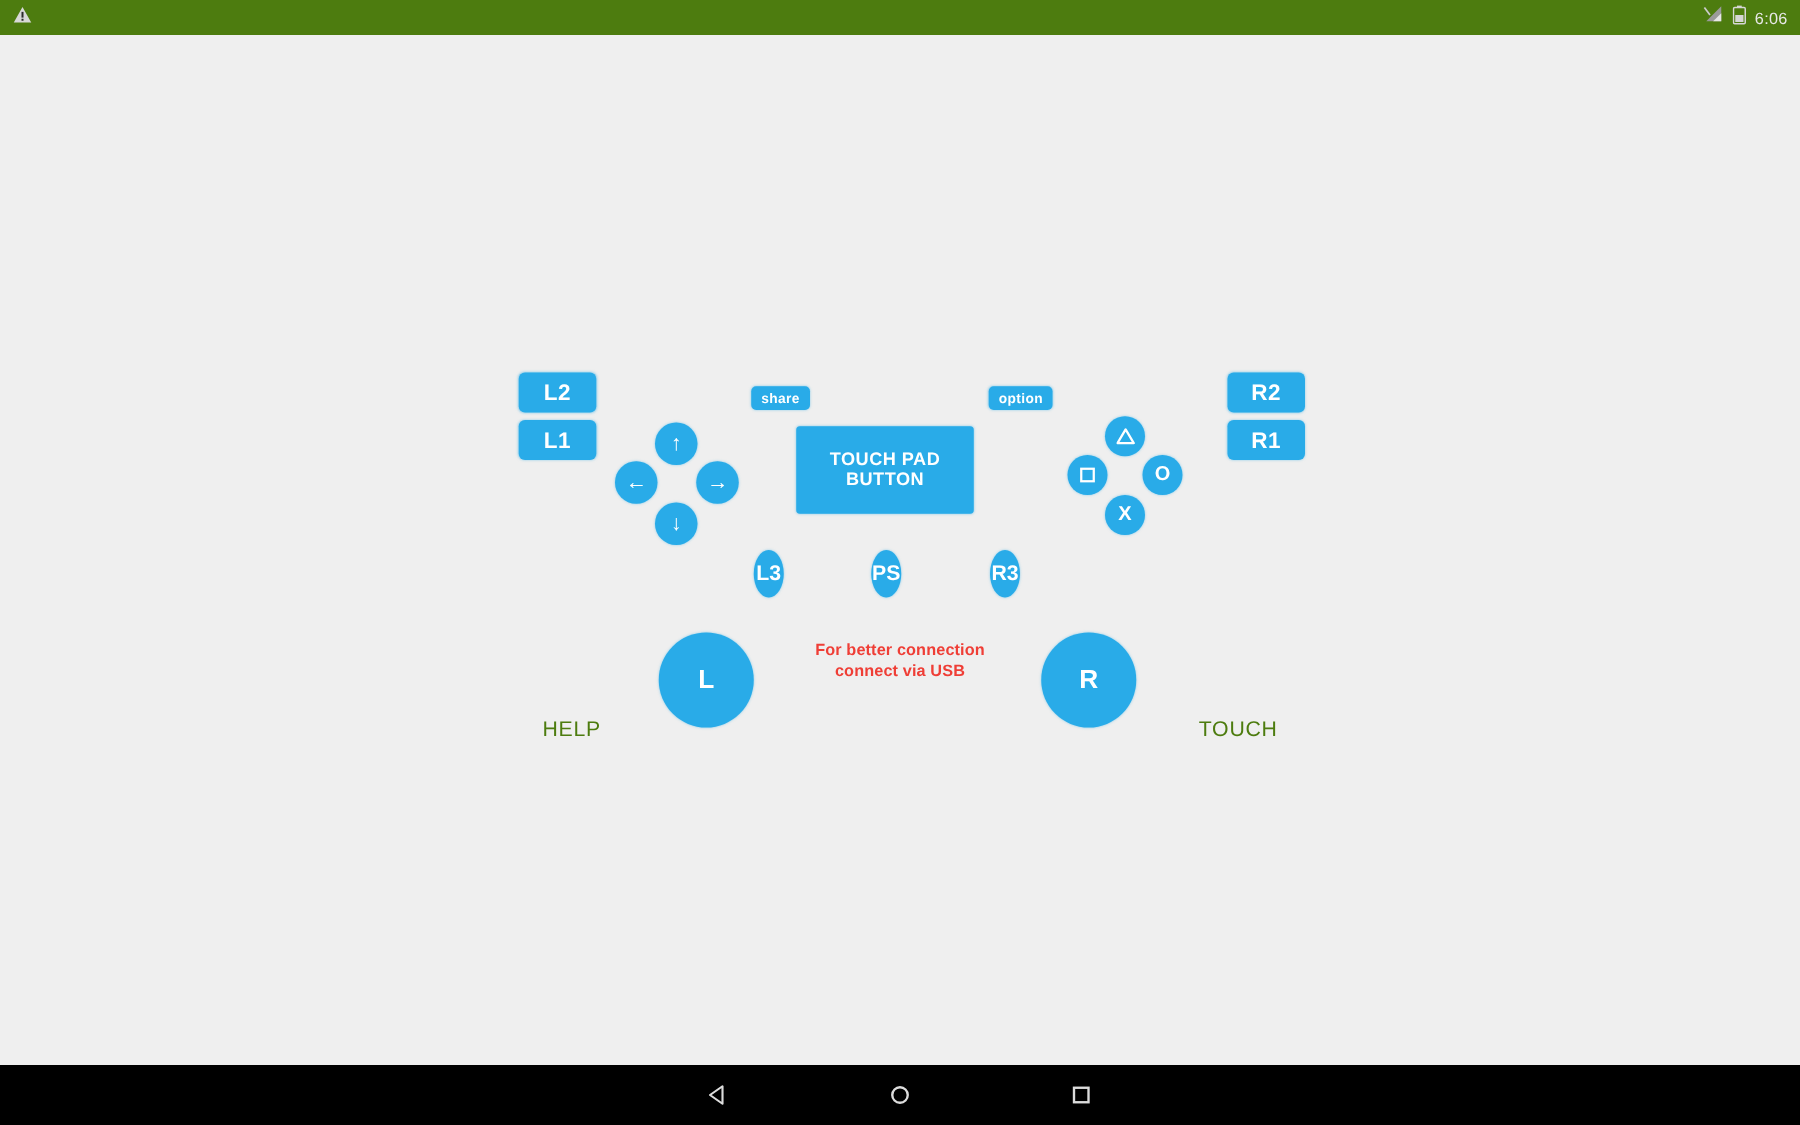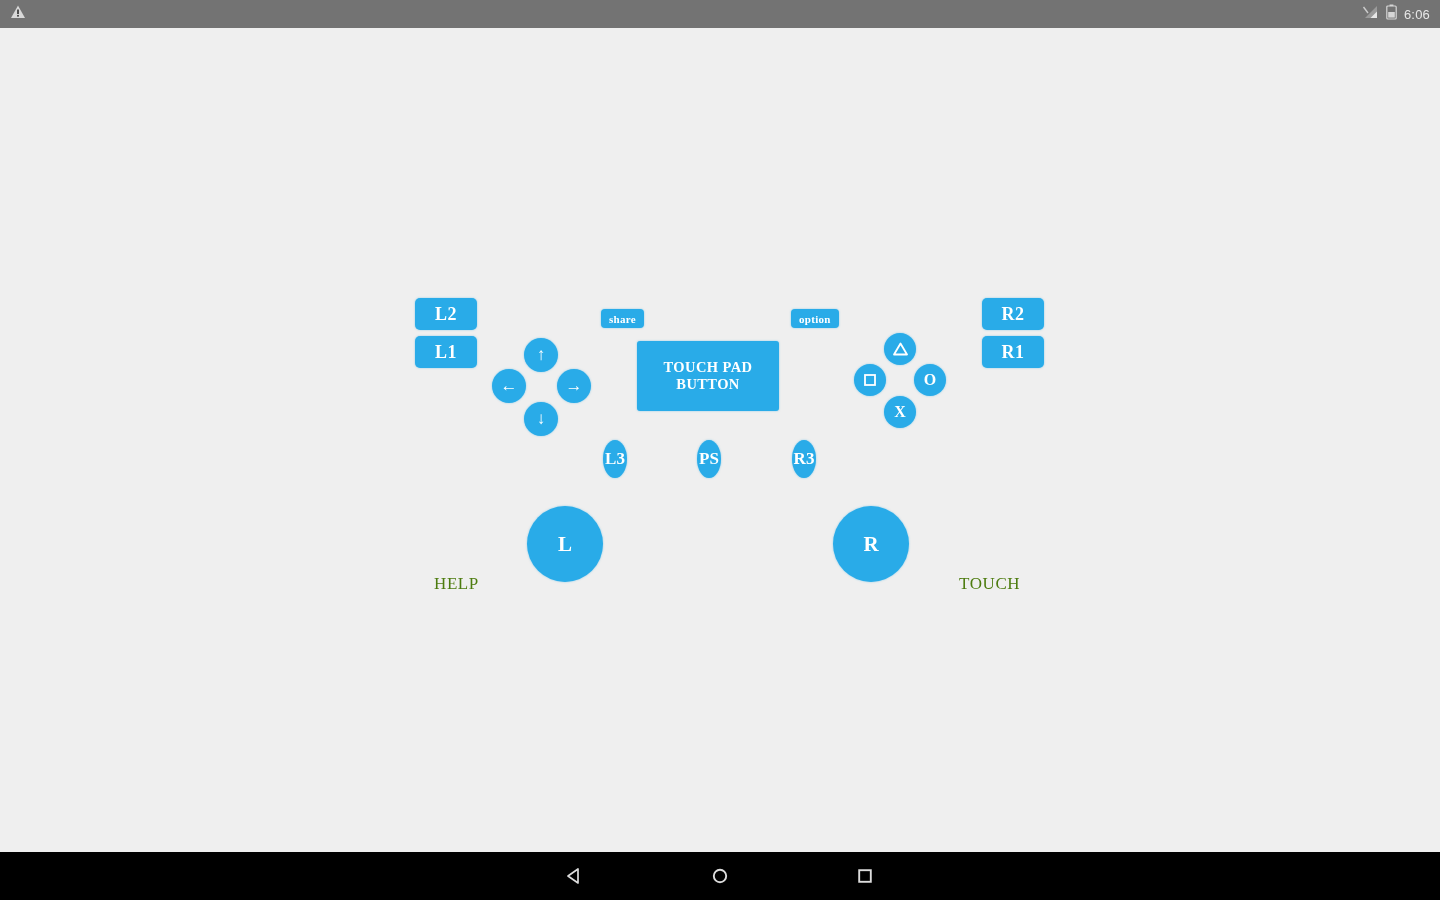--- a/index.html
+++ b/index.html
@@ -18,21 +18,21 @@
     height: 900px;
     background: #efefef;
   }
 
   
   .status-bar {
     position: absolute;
     top: 0; left: 0;
     width: 1440px;
     height: 28px;
-    background: #737373;
+    background: #4d7c0f;
     display: flex;
     align-items: center;
     justify-content: space-between;
     padding: 0 8px 0 10px;
   }
   .status-left { display: flex; align-items: center; gap: 8px; }
   .status-right { display: flex; align-items: center; gap: 7px; }
   .status-clock {
     color: #e8e8e8;
     font-size: 13px;
@@ -49,21 +49,20 @@
     width: 1440px;
     height: 824px;
     background: #efefef;
   }
 
   .pad {
     position: absolute;
     left: 0; top: 0;
     width: 1440px;
     height: 824px;
-    font-family: Liberation Serif, serif;
   }
 
   
   .btn-blue {
     position: absolute;
     background: #29abe8;
     color: #ffffff;
     font-weight: bold;
     display: flex;
     align-items: center;
@@ -237,20 +236,24 @@
       <div class="btn-blue circle-btn face-btn" style="left:914px; top:336px;">O</div>
       <div class="btn-blue circle-btn face-btn" style="left:884px; top:368px;">X</div>
 
       <div class="btn-blue circle-btn stick-btn" style="left:603px; top:412px;">L3</div>
       <div class="btn-blue circle-btn stick-btn" style="left:697px; top:412px;">PS</div>
       <div class="btn-blue circle-btn stick-btn" style="left:792px; top:412px;">R3</div>
 
       <div class="btn-blue circle-btn trigger-big" style="left:527px; top:478px;">L</div>
       <div class="btn-blue circle-btn trigger-big" style="left:833px; top:478px;">R</div>
 
+      <div class="warn-text" style="left:620px; top:483px; width:200px;">
+        <div>For better connection</div>
+        <div>connect via USB</div>
+      </div>
 
       <div class="link-text" style="left:434px; top:546px;">HELP</div>
       <div class="link-text" style="left:959px; top:546px;">TOUCH</div>
 
 
     </div>
   </div>
 
   <div class="nav-bar">
     <div class="nav-slot">

